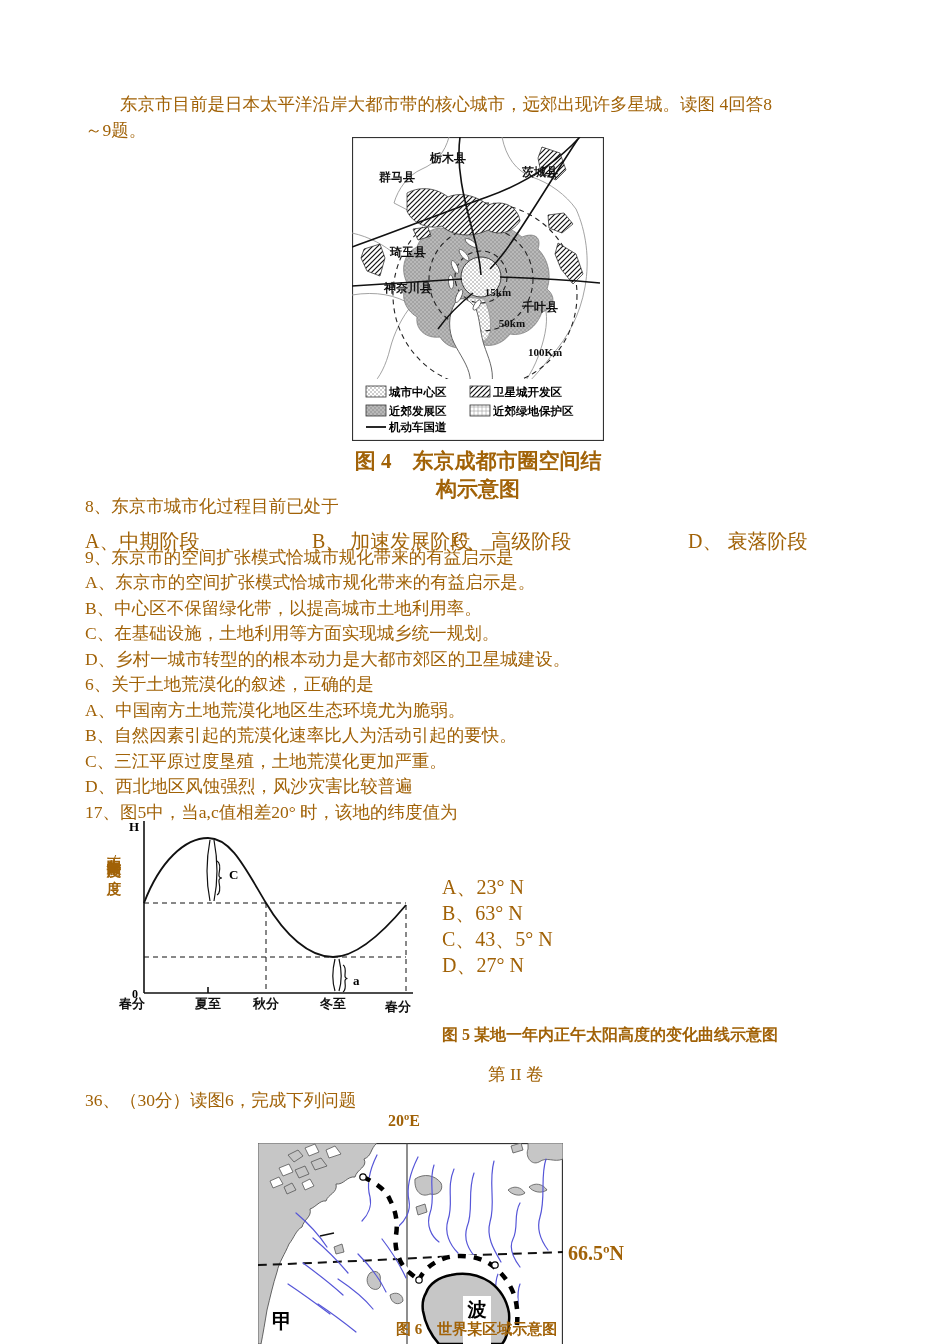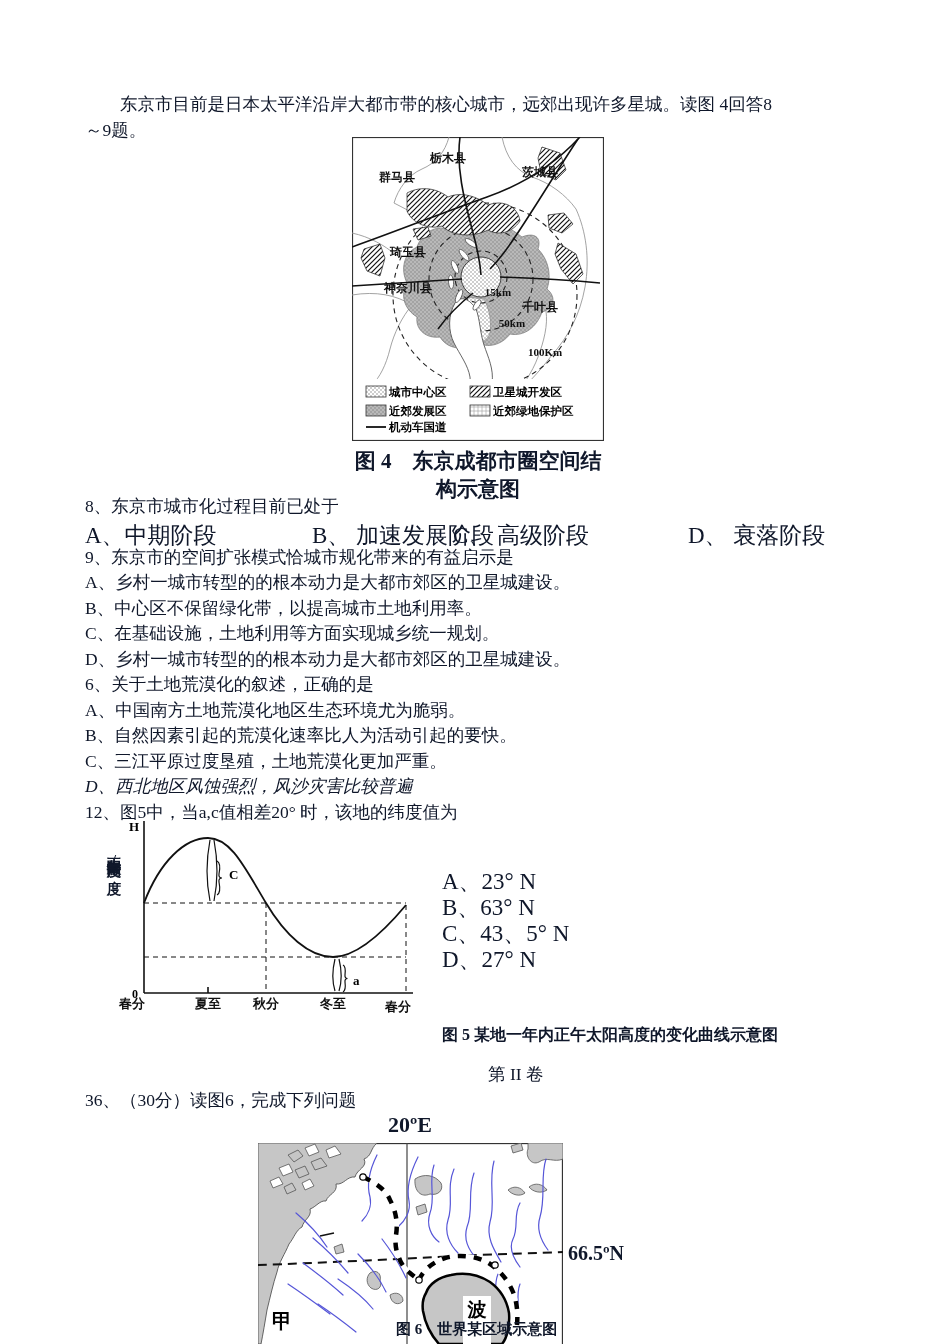--- a/index.html
+++ b/index.html
@@ -1,19 +1,19 @@
 <!DOCTYPE html>
 <html><head>
 <meta charset="utf-8">
 <style>
   html,body{margin:0;padding:0;background:#fff;}
   #page{position:relative;width:950px;height:1344px;background:#fff;overflow:hidden;
-        font-family:"Liberation Serif","DejaVu Serif",serif;color:#0f172a;}
+        font-family:"Liberation Serif","DejaVu Serif",serif;color:#a16207;}
   .ln{position:absolute;font-size:17.5px;line-height:22px;white-space:pre;}
-  .opt{position:absolute;font-size:23px;white-space:pre;}
+  .opt{position:absolute;font-size:20px;white-space:pre;margin-top:8px;}
   .cap{position:absolute;font-weight:bold;text-align:center;}
   .geo{position:absolute;font-weight:bold;}
   svg{position:absolute;}
   svg text{font-family:"Liberation Serif","DejaVu Serif",serif;}
   #ylabel5{position:absolute;left:104px;top:846px;height:152px;
            writing-mode:vertical-rl;text-orientation:upright;
            font-size:14.5px;letter-spacing:1px;font-weight:bold;}
 </style>
 </head>
 <body>
@@ -134,32 +134,32 @@
 
   <div class="ln" style="left:85px;top:495px;">8、东京市城市化过程目前已处于</div>
   <div>
     <span class="opt" style="left:85px;top:520px;">A、中期阶段</span>
     <span class="opt" style="left:312px;top:520px;">B、 加速发展阶段</span>
     <span class="opt" style="left:453px;top:520px;">C、 高级阶段</span>
     <span class="opt" style="left:688px;top:520px;">D、 衰落阶段</span>
   </div>
 
   <div class="ln" style="left:85px;top:546px;">9、东京市的空间扩张模式恰城市规化带来的有益启示是</div>
-  <div class="ln" style="left:85px;top:571px;">A、乡村一城市转型的的根本动力是大都市郊区的卫星城建设。</div>
+  <div class="ln" style="left:85px;top:571px;">A、东京市的空间扩张模式恰城市规化带来的有益启示是。</div>
   <div class="ln" style="left:85px;top:597px;">B、中心区不保留绿化带，以提高城市土地利用率。</div>
   <div class="ln" style="left:85px;top:622px;">C、在基础设施，土地利用等方面实现城乡统一规划。</div>
   <div class="ln" style="left:85px;top:648px;">D、乡村一城市转型的的根本动力是大都市郊区的卫星城建设。</div>
 
   <div class="ln" style="left:85px;top:673px;">6、关于土地荒漠化的叙述，正确的是</div>
   <div class="ln" style="left:85px;top:699px;">A、中国南方土地荒漠化地区生态环境尤为脆弱。</div>
   <div class="ln" style="left:85px;top:724px;">B、自然因素引起的荒漠化速率比人为活动引起的要快。</div>
   <div class="ln" style="left:85px;top:750px;">C、三江平原过度垦殖，土地荒漠化更加严重。</div>
-  <div class="ln" style="left:85px;top:775px;font-style:italic;">D、西北地区风蚀强烈，风沙灾害比较普遍</div>
-
-  <div class="ln" style="left:85px;top:801px;">12、图5中，当a,c值相差20° 时，该地的纬度值为</div>
+  <div class="ln" style="left:85px;top:775px;">D、西北地区风蚀强烈，风沙灾害比较普遍</div>
+
+  <div class="ln" style="left:85px;top:801px;">17、图5中，当a,c值相差20° 时，该地的纬度值为</div>
 
   <div id="ylabel5">正午太阳高度/度</div>
   <svg style="left:95px;top:813px;" width="330" height="200" viewBox="0 0 330 200">
 
     <g stroke="#111" stroke-width="1.6" fill="none">
       <path d="M49,8 V180"></path>
       <path d="M49,180 H318"></path>
       <path d="M113,180 V174"></path>
     </g>
 
@@ -201,21 +201,21 @@
   <div class="opt" style="left:442px;top:866px;">A、23° N</div>
   <div class="opt" style="left:442px;top:892px;">B、63° N</div>
   <div class="opt" style="left:442px;top:918px;">C、43、5° N</div>
   <div class="opt" style="left:442px;top:944px;">D、27° N</div>
 
   <div class="cap" style="left:420px;top:1025px;width:380px;font-size:16px;">图 5 某地一年内正午太阳高度的变化曲线示意图</div>
 
   <div class="ln" style="left:453px;top:1063px;margin-left:35px;">第 II 卷</div>
   <div class="ln" style="left:85px;top:1089px;">36、（30分）读图6，完成下列问题</div>
 
-  <div class="geo" style="left:388px;top:1112px;font-size:22px;">20ºE</div>
+  <div class="geo" style="left:388px;top:1112px;font-size:16px;">20ºE</div>
   <svg style="left:258px;top:1143px;" width="305" height="201" viewBox="0 0 305 201">
     <rect x="0.5" y="0.5" width="304" height="210" fill="#fff" stroke="#333" stroke-width="1.3"></rect>
 
     <path fill="#c6c6c6" stroke="#555" stroke-width="0.9" d="M0,0 L119,0 C112,6 114,13 106,16 C110,24 99,26 97,34 C89,33 86,42 78,41 C80,50 70,51 68,58 C62,57 58,64 52,66 C54,74 46,76 44,84 C38,87 36,95 31,101 C27,111 21,119 19,129 C15,141 12,155 9,167 C7,179 5,191 3,201 L0,201 Z"></path>
 
     <g stroke="#555" stroke-width="0.8">
       <path d="M30,12 L40,7 L45,13 L36,19 Z" fill="#c6c6c6"></path>
       <path d="M47,5 L57,1 L61,9 L51,13 Z" fill="#fff"></path>
       <path d="M21,25 L31,21 L35,29 L25,33 Z" fill="#fff"></path>
       <path d="M37,27 L47,23 L51,31 L41,35 Z" fill="#c6c6c6"></path>

